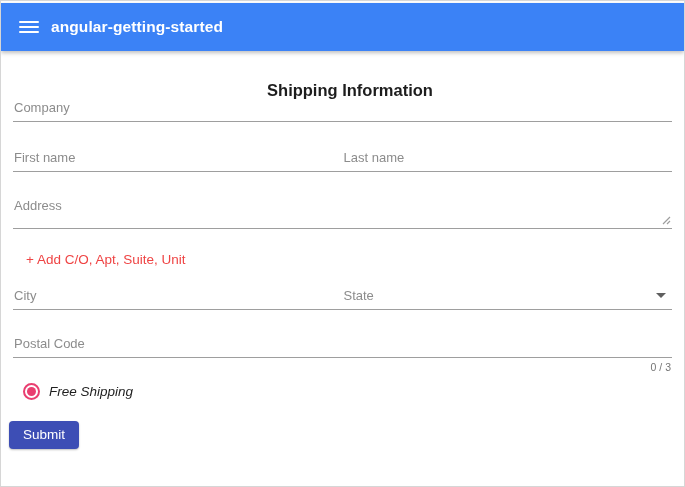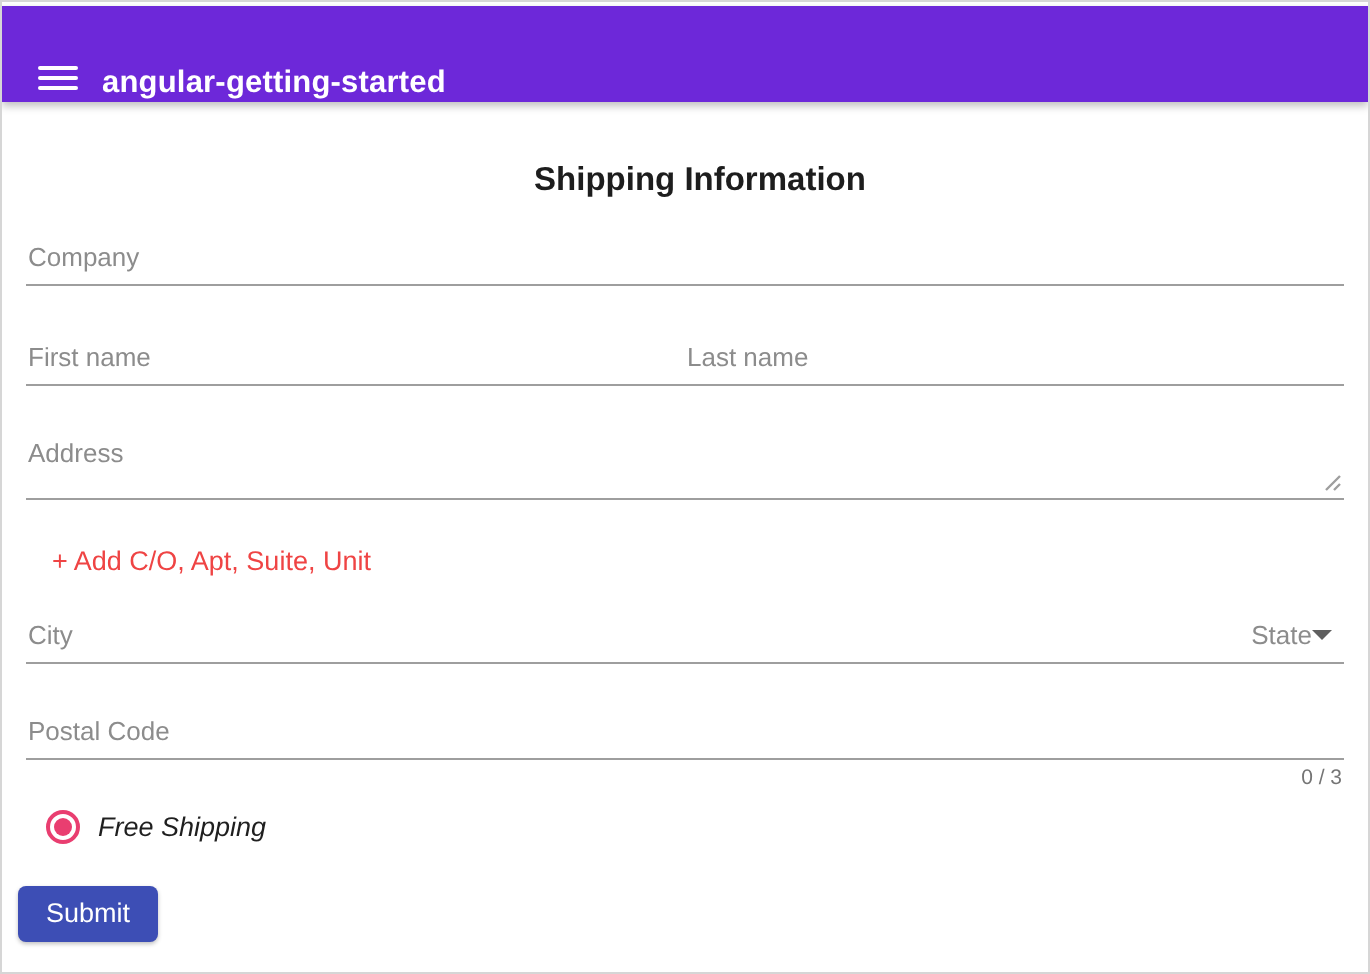--- a/index.html
+++ b/index.html
@@ -7,23 +7,23 @@
   body {
     font-family: "Liberation Sans", sans-serif;
     background:#ffffff;
     border:1px solid #d6d6d6;
     overflow:hidden;
     color:#1f1f1f;
   }
   .toolbar {
     margin-top:2px;
     height:48px;
-    background:#6d28d9;
+    background:#3b82f6;
     display:flex;
-    align-items:flex-end;
+    align-items:center;
     padding:0 16px;
     box-shadow:0 2px 4px rgba(0,0,0,0.25);
     position:relative;
     z-index:2;
   }
   .menu-btn {
     width:24px; height:24px;
     background:transparent; border:0; cursor:pointer;
     display:flex; flex-direction:column; justify-content:center; gap:3px;
     padding:0 2px;
@@ -47,34 +47,34 @@
     width:100%; border:0; outline:0; background:transparent;
     font-family:"Liberation Sans", sans-serif;
     font-size:13px; color:#1f1f1f;
     padding:0 0 6px 1px;
     resize:none;
     display:block;
   }
   .field input::placeholder, .field textarea::placeholder { color:#8c8c8c; opacity:1; }
   .row { display:flex; }
   .row .col { flex:1; }
-  .f-company { margin-top:21px; }
+  .f-company { }
   .f-names   { margin-top:28px; }
   .f-address { margin-top:26px; }
   .f-address textarea { height:30px; padding-bottom:4px; }
   .resize-handle { position:absolute; right:1px; bottom:3px; cursor:nwse-resize; line-height:0; }
   .add-line-btn {
     display:inline-block;
     margin:23px 0 0 13px;
     background:transparent; border:0; cursor:pointer;
     font-family:"Liberation Sans", sans-serif;
     font-size:13.5px; font-weight:normal; color:#ef4444;
   }
   .f-citystate { margin-top:20px; }
-  .select-field { display:flex; align-items:flex-start; cursor:pointer;text-align:right; }
+  .select-field { display:flex; align-items:flex-start; cursor:pointer; }
   .select-field .select-label { flex:1; font-size:13px; color:#8c8c8c; padding:0 0 6px 1px; }
   .dd-arrow {
     width:0; height:0; margin:5px 6px 0 0;
     border-left:5px solid transparent;
     border-right:5px solid transparent;
     border-top:5px solid #5f5f5f;
   }
   .f-postal { margin-top:26px; }
   .hint-row {
     text-align:right; font-size:10.5px; color:#757575;

